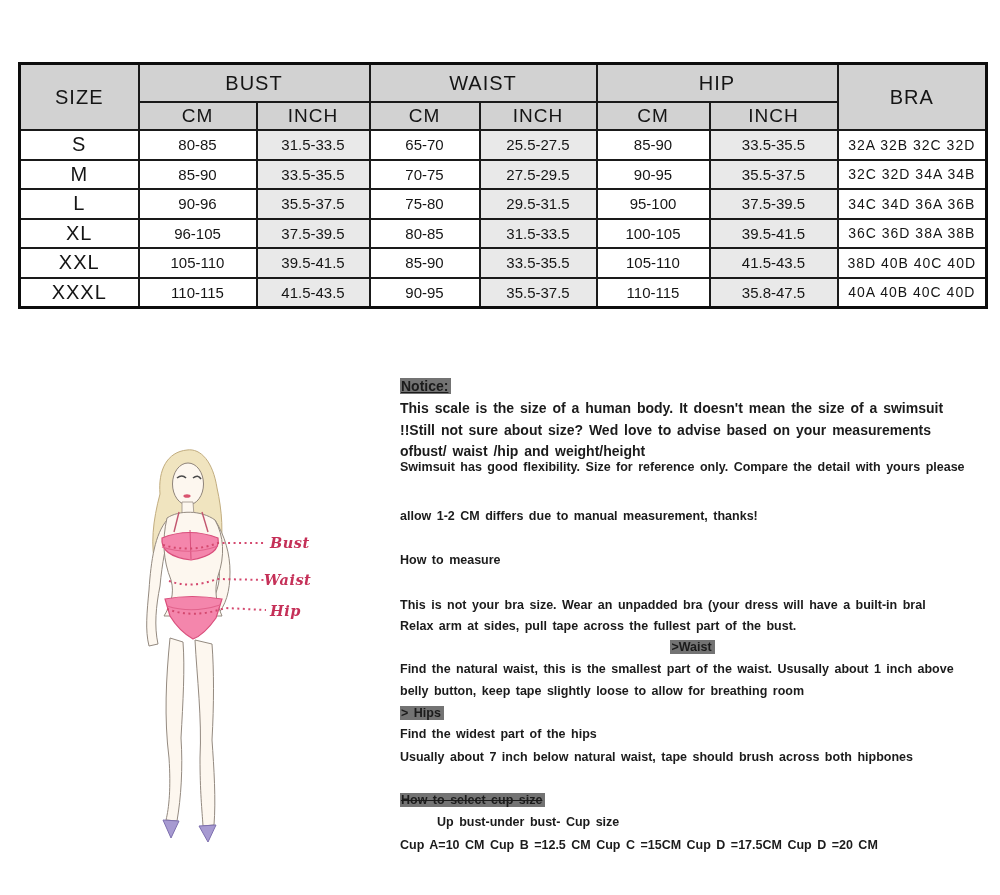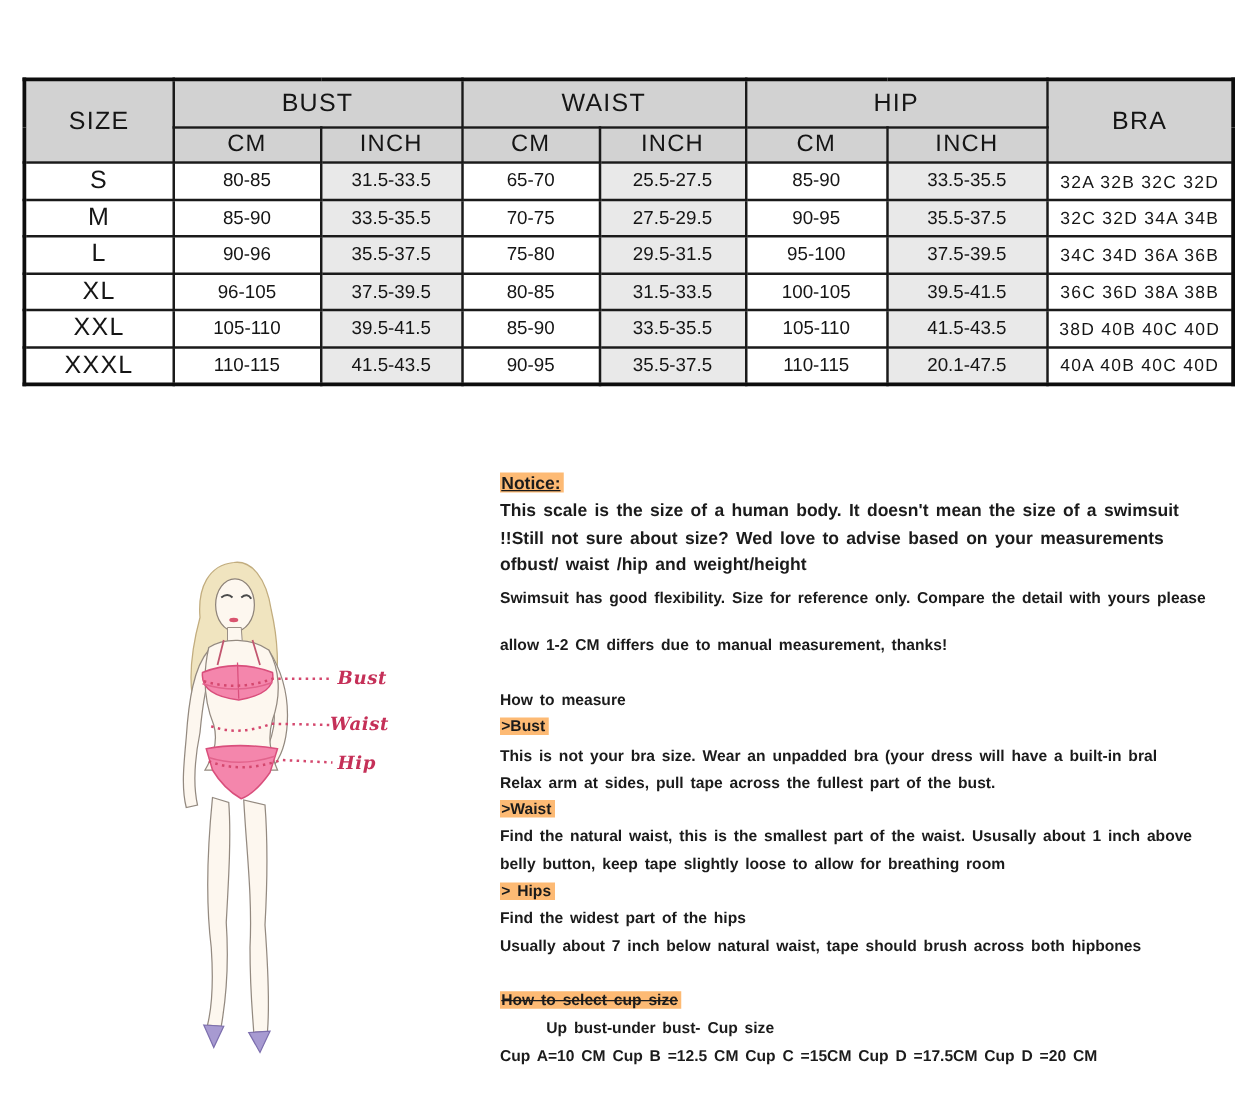--- a/index.html
+++ b/index.html
@@ -27,21 +27,21 @@
   td.c-bra  { font-size:14px; letter-spacing:1px; background:#ffffff; }
   tbody tr { height:29.5px; }
   col.w-size{width:119px} col.w-bcm{width:118px} col.w-binch{width:113px}
   col.w-wcm{width:110px} col.w-winch{width:117px} col.w-hcm{width:113px}
   col.w-hinch{width:128px} col.w-bra{width:149px}
 
   
   .txt { position:absolute; left:400px; font-weight:bold; color:#1b1b1b; word-spacing:2px; }
   .t-lg { font-size:14px; line-height:21.5px; width:548px; }
   .t-sm { font-size:12.5px; line-height:22px; width:585px; }
-  .hl   { background:#fdba74; padding:0 3px 0 1px; }
+  .hl   { background:#737373; padding:0 3px 0 1px; }
   .u-line { text-decoration:underline; }
   .s-line { text-decoration:line-through; }
 
   
   .figure-box { position:absolute; left:125px; top:448px; width:250px; height:420px; }
   .meas-label {
     position:absolute; font-family:"DejaVu Serif", serif; font-style:italic; font-weight:bold;
     font-size:14.5px; color:#c53058; letter-spacing:0.5px;
   }
 </style>
@@ -130,21 +130,21 @@
           <td class="c-num c-inch">41.5-43.5</td>
           <td class="c-bra">38D 40B 40C 40D</td>
         </tr>
         <tr>
           <td class="c-size">XXXL</td>
           <td class="c-num">110-115</td>
           <td class="c-num c-inch">41.5-43.5</td>
           <td class="c-num">90-95</td>
           <td class="c-num c-inch">35.5-37.5</td>
           <td class="c-num">110-115</td>
-          <td class="c-num c-inch">20.1-47.5</td>
+          <td class="c-num c-inch">35.8-47.5</td>
           <td class="c-bra">40A 40B 40C 40D</td>
         </tr>
       </tbody>
     </table>
   </div>
 
   <div class="figure-box">
     <svg width="250" height="420" viewBox="0 0 250 420">
 
       <path d="M62,2 C42,4 33,22 35,46 C28,72 25,98 31,120 C39,112 43,95 45,84 C50,98 49,112 47,126 C56,118 60,102 61,92 C66,104 64,118 64,128 C72,118 73,100 72,88 C78,98 80,112 79,124 C87,112 88,94 86,78 C92,84 94,96 94,106 C99,88 97,62 92,40 C88,14 76,0 62,2 Z" fill="#f0e4bf" stroke="#c2ad7f" stroke-width="1"></path>
@@ -182,30 +182,29 @@
       <path d="M42,161 Q68,171 100,160 L141,162" fill="none" stroke="#d4486e" stroke-width="2" stroke-dasharray="2 3.5"></path>
     </svg>
   </div>
   <span class="meas-label" style="left:270px; top:534px;">Bust</span>
   <span class="meas-label" style="left:264px; top:571px;">Waist</span>
   <span class="meas-label" style="left:270px; top:602px;">Hip</span>
 
   <div class="txt t-lg" style="top:376px;"><span class="hl u-line">Notice:</span></div>
   <div class="txt t-lg" style="top:398px;">This scale is the size of a human body. It doesn't mean the size of a swimsuit !!Still not sure about size? Wed love to advise based on your measurements ofbust/ waist /hip and weight/height</div>
 
-  <div class="txt t-sm" style="top:467px;">Swimsuit has good flexibility. Size for reference only. Compare the detail with yours please</div>
+  <div class="txt t-sm" style="top:456px;">Swimsuit has good flexibility. Size for reference only. Compare the detail with yours please</div>
   <div class="txt t-sm" style="top:505px;">allow 1-2 CM differs due to manual measurement, thanks!</div>
 
   <div class="txt t-sm" style="top:549px;">How to measure</div>
 
-  <div class="txt t-sm" style="top:570px;"><span class="hl">&gt;Bust</span></div>
   <div class="txt t-sm" style="top:615px;">Relax arm at sides, pull tape across the fullest part of the bust.</div>
   <div class="txt t-sm" style="top:594px;">This is not your bra size. Wear an unpadded bra (your dress will have a built-in bral</div>
 
-  <div class="txt t-sm" style="top:636px;"><span class="hl">&gt;Waist</span></div>
+  <div class="txt t-sm" style="top:636px;text-align:center;"><span class="hl">&gt;Waist</span></div>
   <div class="txt t-sm" style="top:658px;">Find the natural waist, this is the smallest part of the waist. Ususally about 1 inch above</div>
   <div class="txt t-sm" style="top:680px;">belly button, keep tape slightly loose to allow for breathing room</div>
 
   <div class="txt t-sm" style="top:702px;"><span class="hl">&gt; Hips</span></div>
   <div class="txt t-sm" style="top:723px;">Find the widest part of the hips</div>
   <div class="txt t-sm" style="top:746px;">Usually about 7 inch below natural waist, tape should brush across both hipbones</div>
 
   <div class="txt t-sm" style="top:789px;"><span class="hl s-line">How to select cup size</span></div>
   <div class="txt t-sm" style="top:811px;margin-left:37px;">Up bust-under bust- Cup size</div>
   <div class="txt t-sm" style="top:834px;">Cup A=10 CM Cup B =12.5 CM Cup C =15CM Cup D =17.5CM Cup D =20 CM</div>

